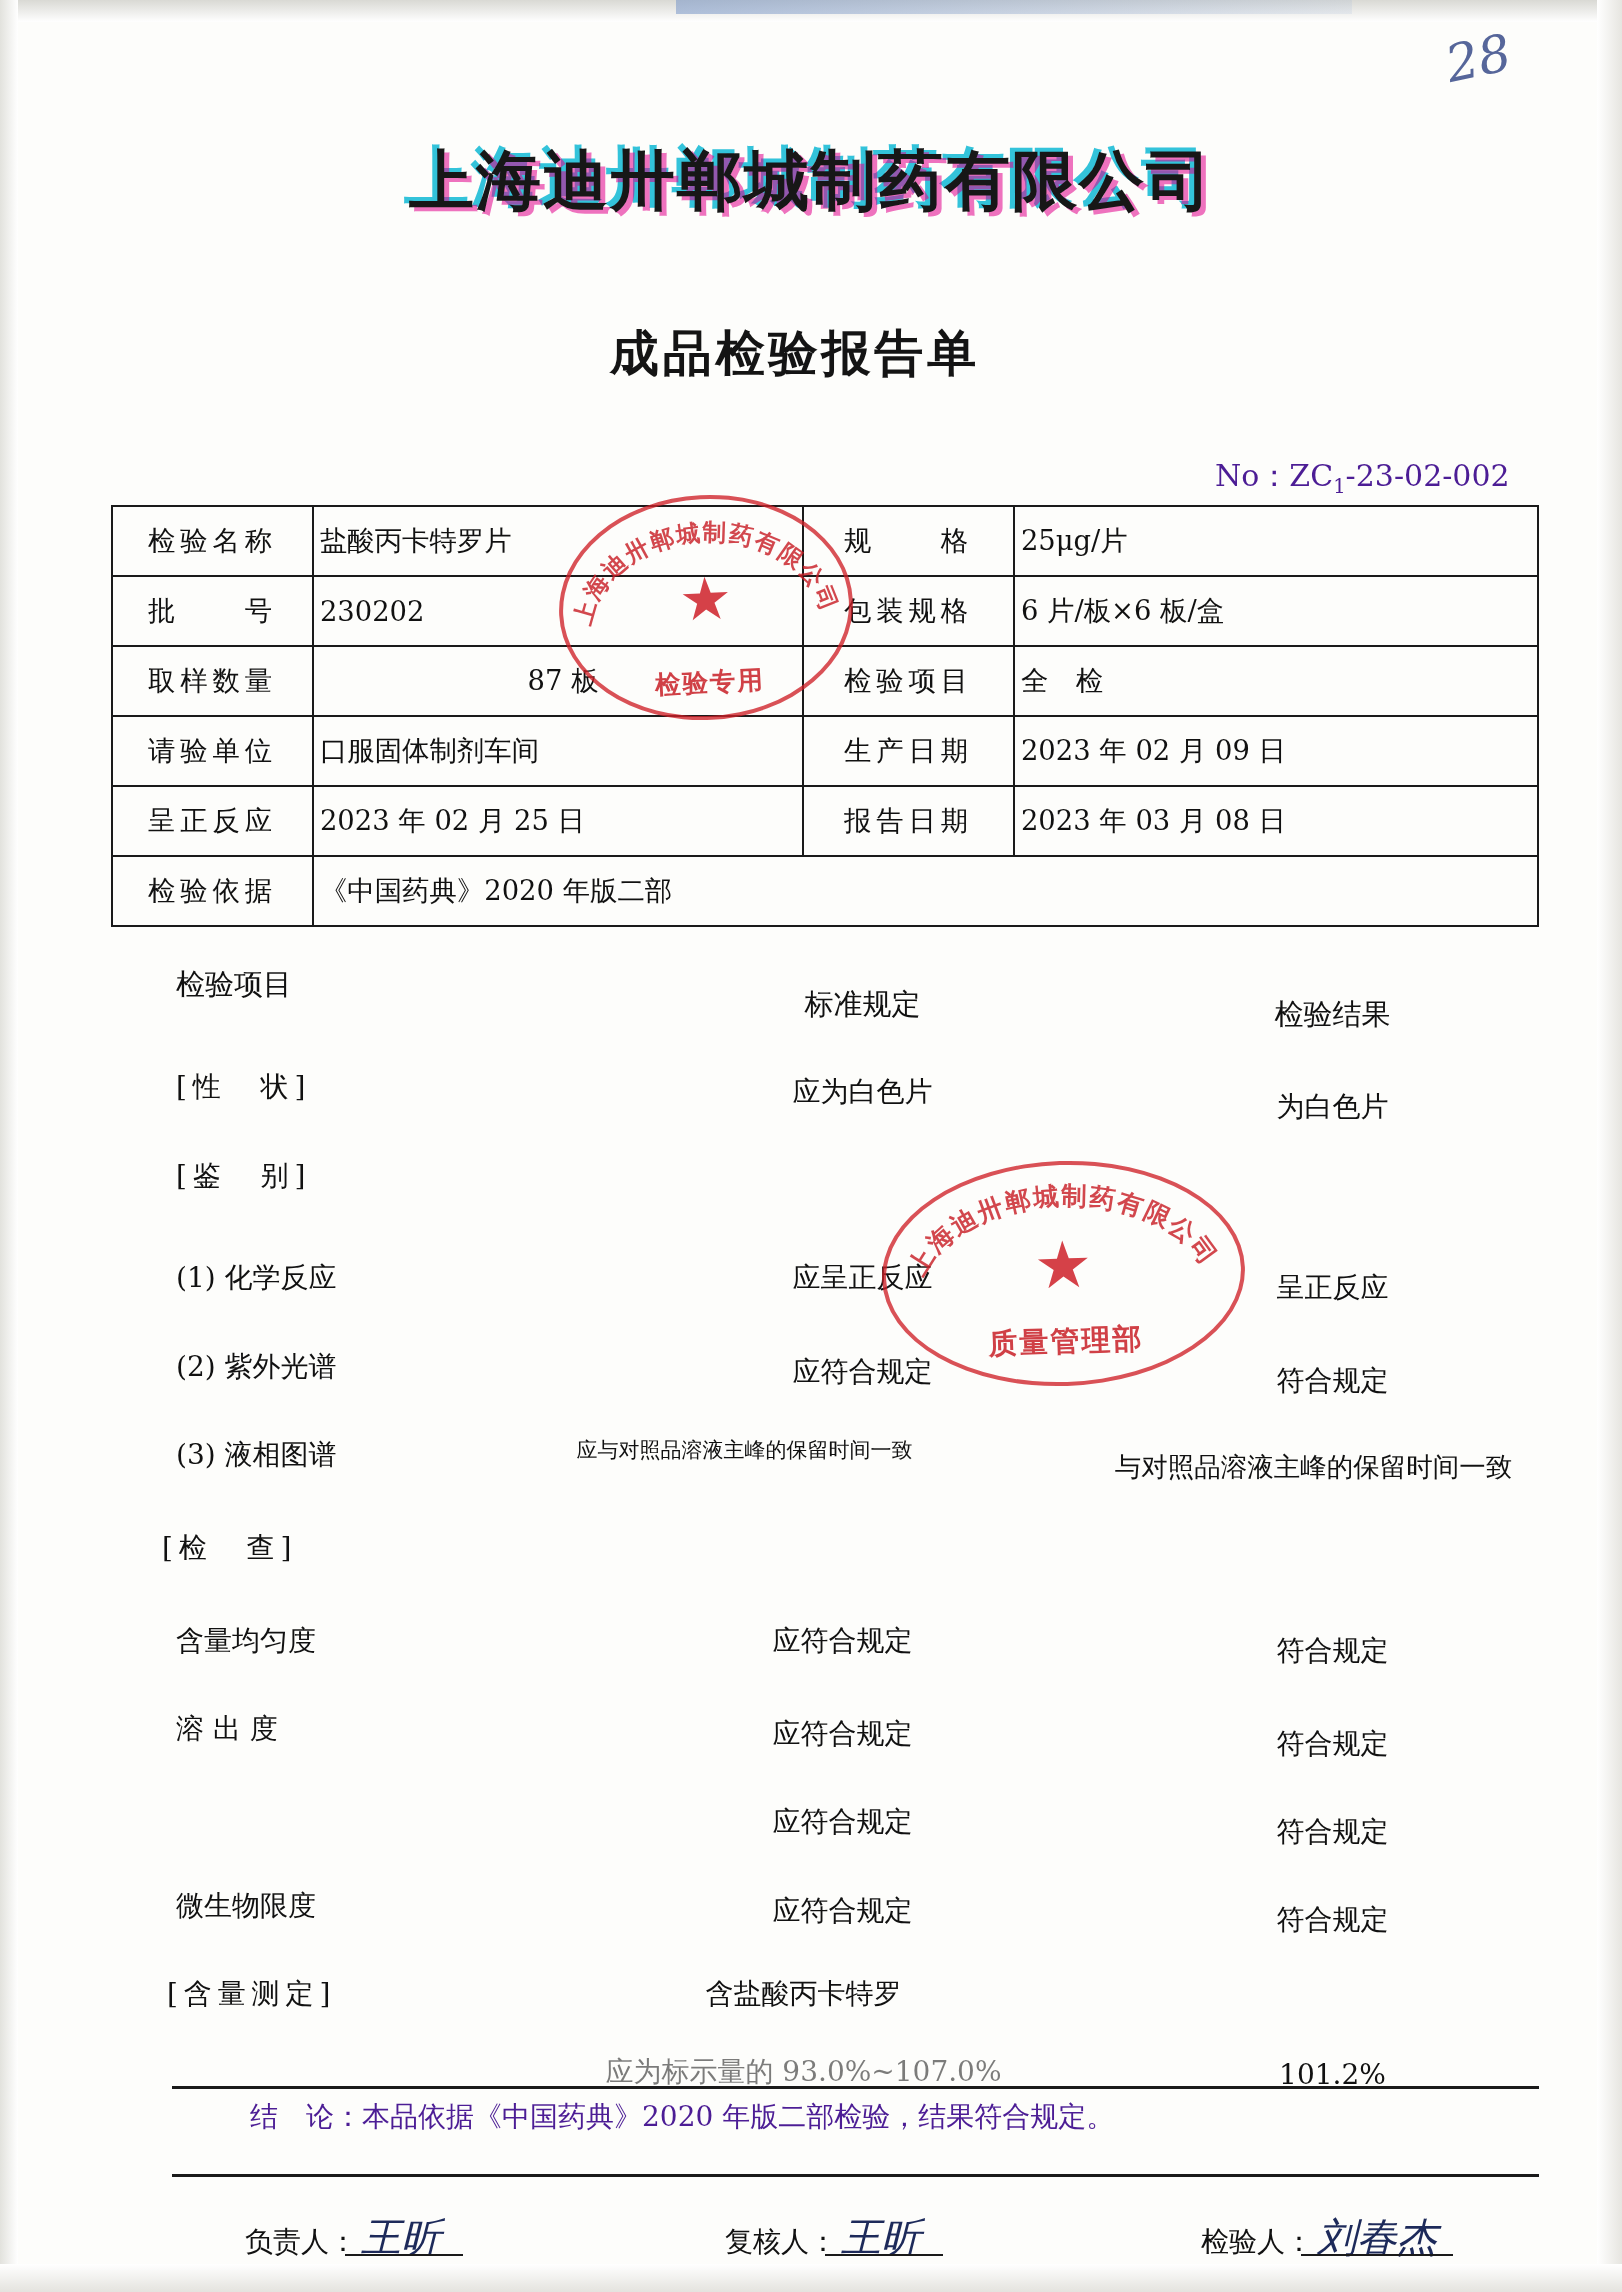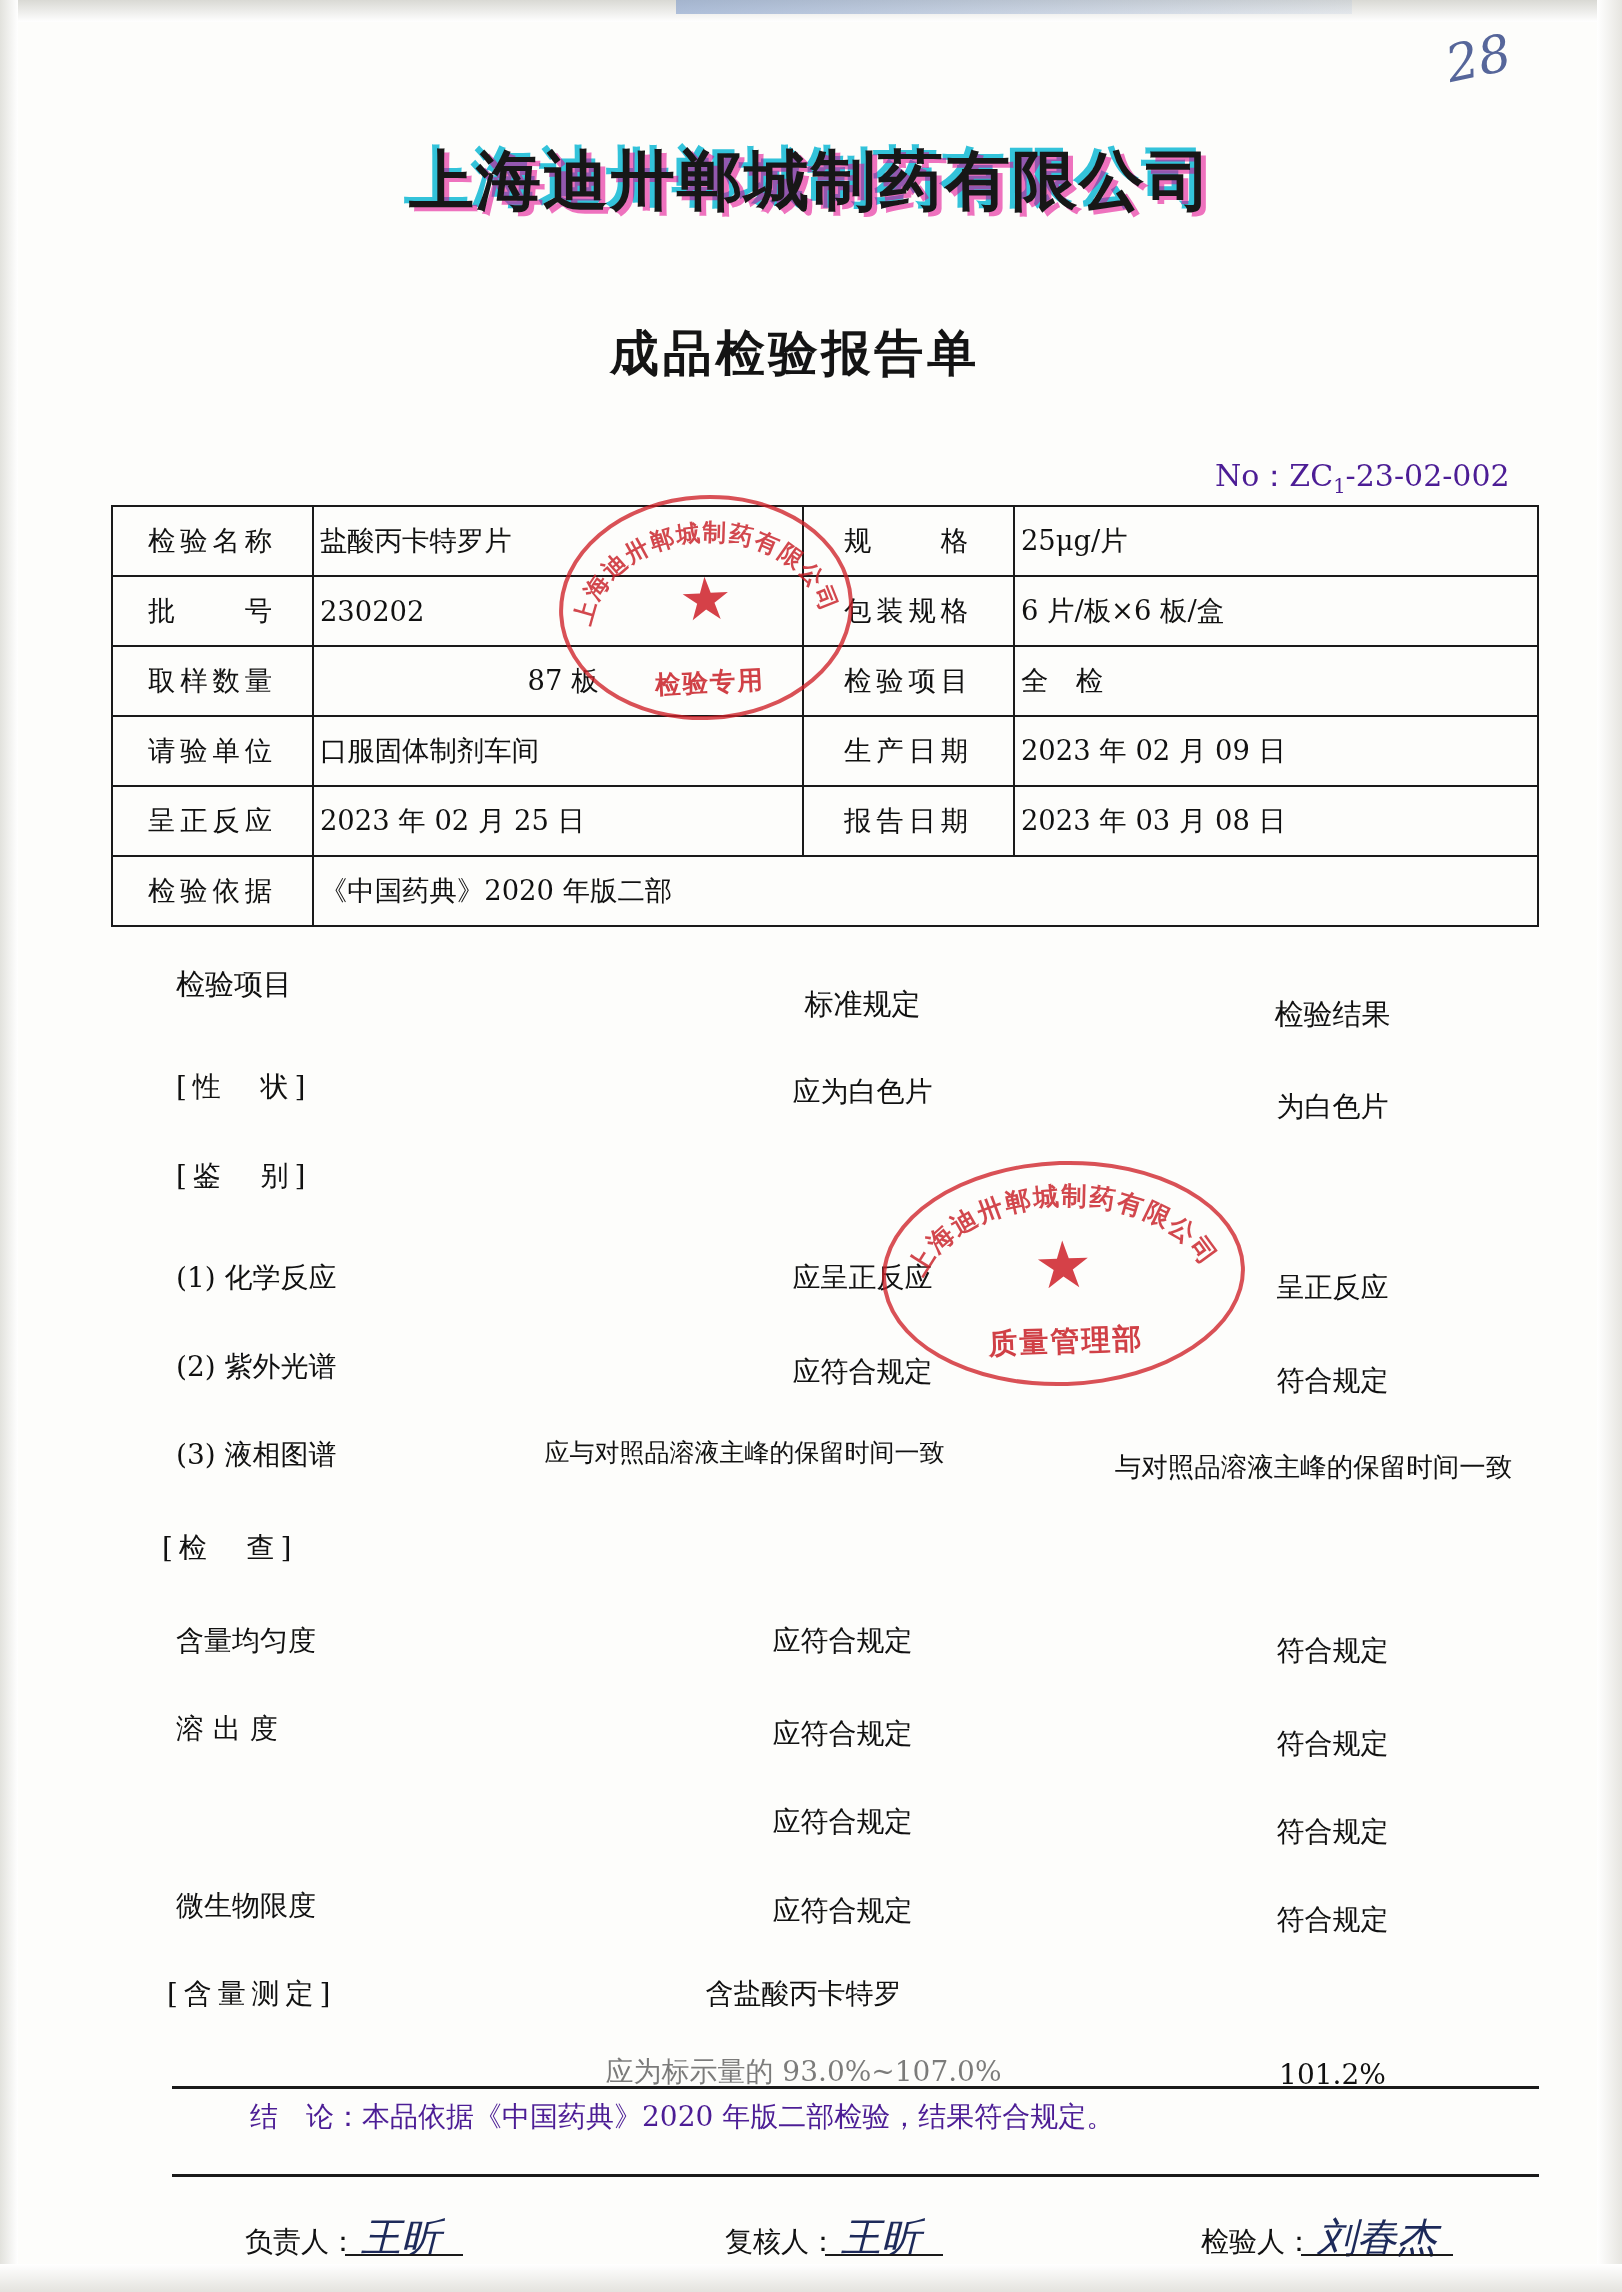--- a/index.html
+++ b/index.html
@@ -327,21 +327,21 @@
 
   <div class="res col-item" style="top:1259px;">(1) 化学反应</div>
   <div class="res col-std" style="top:1259px;">应呈正反应</div>
   <div class="res col-res" style="top:1269px;">呈正反应</div>
 
   <div class="res col-item" style="top:1348px;">(2) 紫外光谱</div>
   <div class="res col-std" style="top:1353px;">应符合规定</div>
   <div class="res col-res" style="top:1362px;">符合规定</div>
 
   <div class="res col-item" style="top:1436px;">(3) 液相图谱</div>
-  <div class="res" style="top:1436px; left:421px; width:647px; text-align:center; font-size:25px;">应与对照品溶液主峰的保留时间一致</div>
+  <div class="res" style="top:1436px; left:421px; width:647px; text-align:center; font-size:21px;">应与对照品溶液主峰的保留时间一致</div>
   <div class="res" style="top:1449px; left:1039px; width:549px; text-align:center; font-size:26.5px;">与对照品溶液主峰的保留时间一致</div>
 
   <div class="res bracket col-item" style="top:1529px; left:162px;">[检　查]</div>
 
   <div class="res col-item" style="top:1622px;">含量均匀度</div>
   <div class="res col-std" style="top:1622px; left:568px;">应符合规定</div>
   <div class="res col-res" style="top:1632px;">符合规定</div>
 
   <div class="res col-item" style="top:1710px;">溶 出 度</div>
   <div class="res col-std" style="top:1715px; left:568px;">应符合规定</div>

